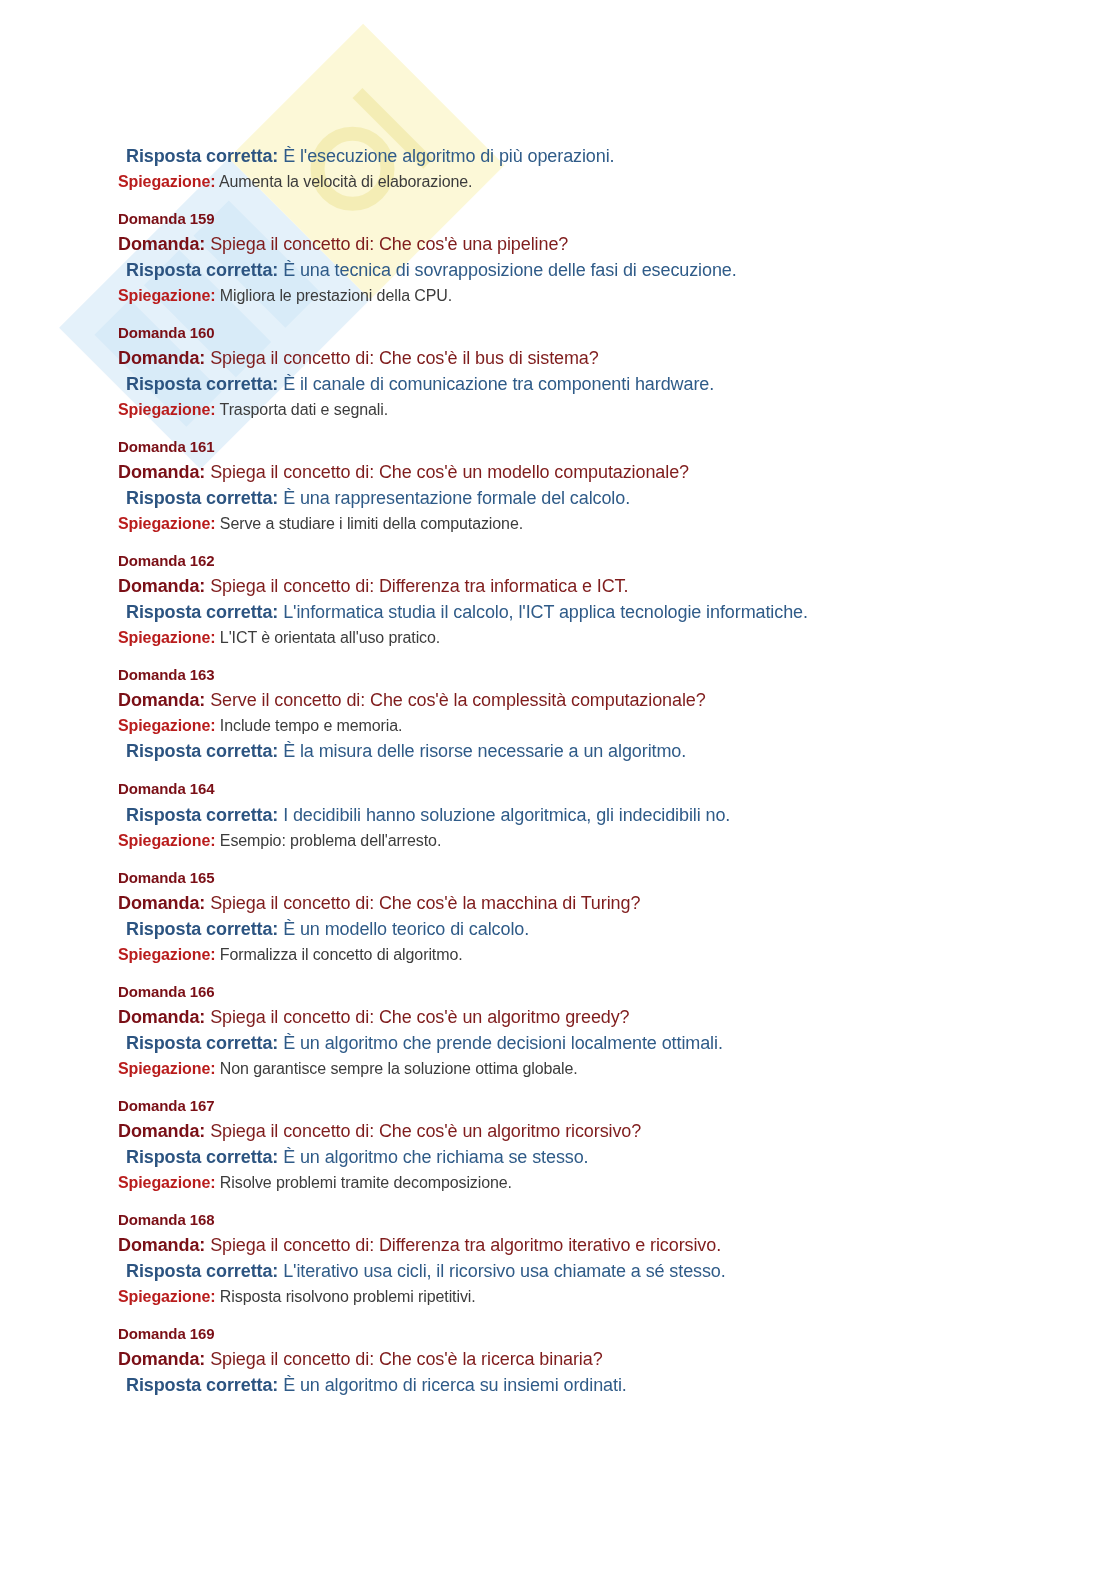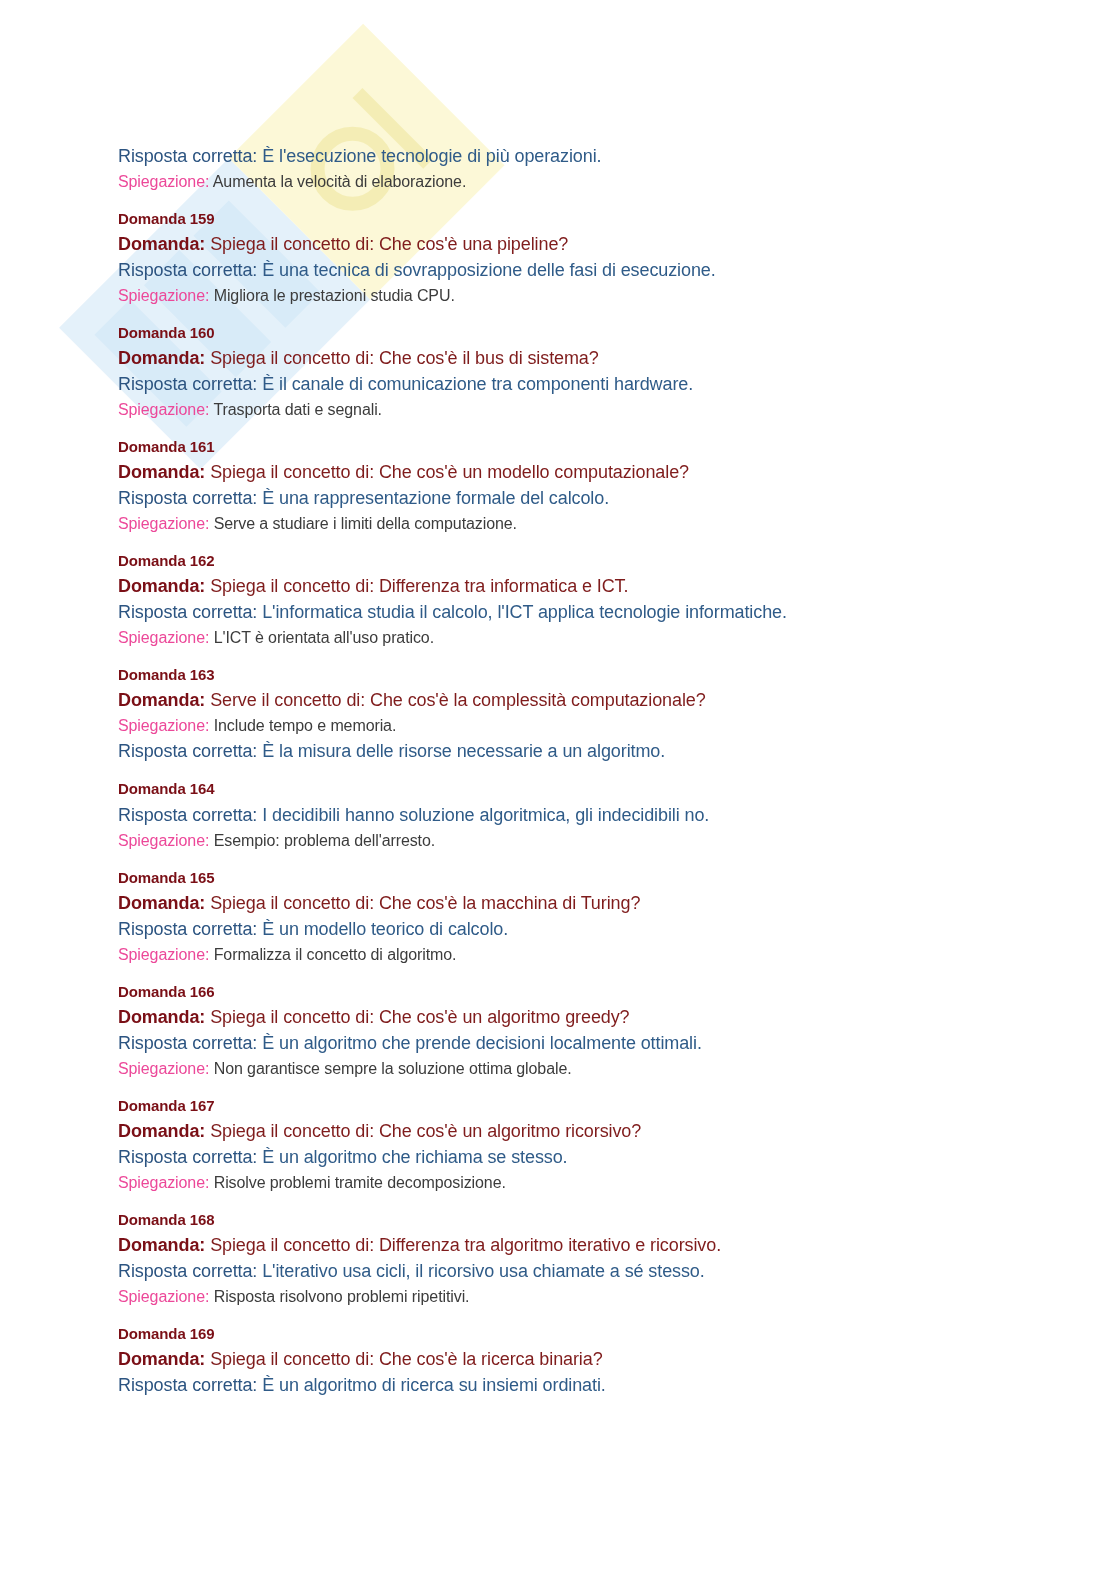--- a/index.html
+++ b/index.html
@@ -33,28 +33,28 @@
     .line {
       white-space: nowrap;
       letter-spacing: -0.1px;
     }
     .ans {
       font-size: 18px;
       line-height: 26px;
       height: 26px;
       color: #2f5b88;
     }
-    .ans .lbl { color: #2c5481; font-weight: normal; }
+    .ans .lbl { color: #2c5481; font-weight: bold; margin-left: 8px; }
     .exp {
       font-size: 16px;
       line-height: 25px;
       height: 25px;
       color: #3c3c3c;
     }
-    .exp .lbl { color: #ec4899; font-weight: normal; }
+    .exp .lbl { color: #b91c1c; font-weight: bold; }
     .q-title {
       font-size: 15px;
       font-weight: bold;
       line-height: 26px;
       height: 26px;
       color: #7a0f16;
       margin-top: 12px;
     }
     .qst {
       font-size: 18px;
@@ -78,33 +78,33 @@
     <circle cx="380" cy="265" r="35" fill="none" stroke="#ece07a" stroke-width="14"></circle>
     <rect x="430" y="215" width="14" height="100" fill="#ece07a"></rect>
   </g>
 </svg>
 
 <div class="page">
 
   <div class="block">
     <div class="line ans">
       <span class="lbl">Risposta corretta:</span>
-      <span>È l'esecuzione tecnologie di più operazioni.</span>
+      <span>È l'esecuzione algoritmo di più operazioni.</span>
     </div>
     <div class="line exp">
       <span class="lbl">Spiegazione:</span>
       <span>Aumenta la velocità di elaborazione.</span>
     </div>
   </div>
 
   <div class="block">
     <div class="line q-title">Domanda 159</div>
     <div class="line qst"><span class="lbl">Domanda:</span> <span>Spiega il concetto di: Che cos'è una pipeline?</span></div>
     <div class="line ans"><span class="lbl">Risposta corretta:</span> <span>È una tecnica di sovrapposizione delle fasi di esecuzione.</span></div>
-    <div class="line exp"><span class="lbl">Spiegazione:</span> <span>Migliora le prestazioni studia CPU.</span></div>
+    <div class="line exp"><span class="lbl">Spiegazione:</span> <span>Migliora le prestazioni della CPU.</span></div>
   </div>
 
   <div class="block">
     <div class="line q-title">Domanda 160</div>
     <div class="line qst"><span class="lbl">Domanda:</span> <span>Spiega il concetto di: Che cos'è il bus di sistema?</span></div>
     <div class="line ans"><span class="lbl">Risposta corretta:</span> <span>È il canale di comunicazione tra componenti hardware.</span></div>
     <div class="line exp"><span class="lbl">Spiegazione:</span> <span>Trasporta dati e segnali.</span></div>
   </div>
 
   <div class="block">

